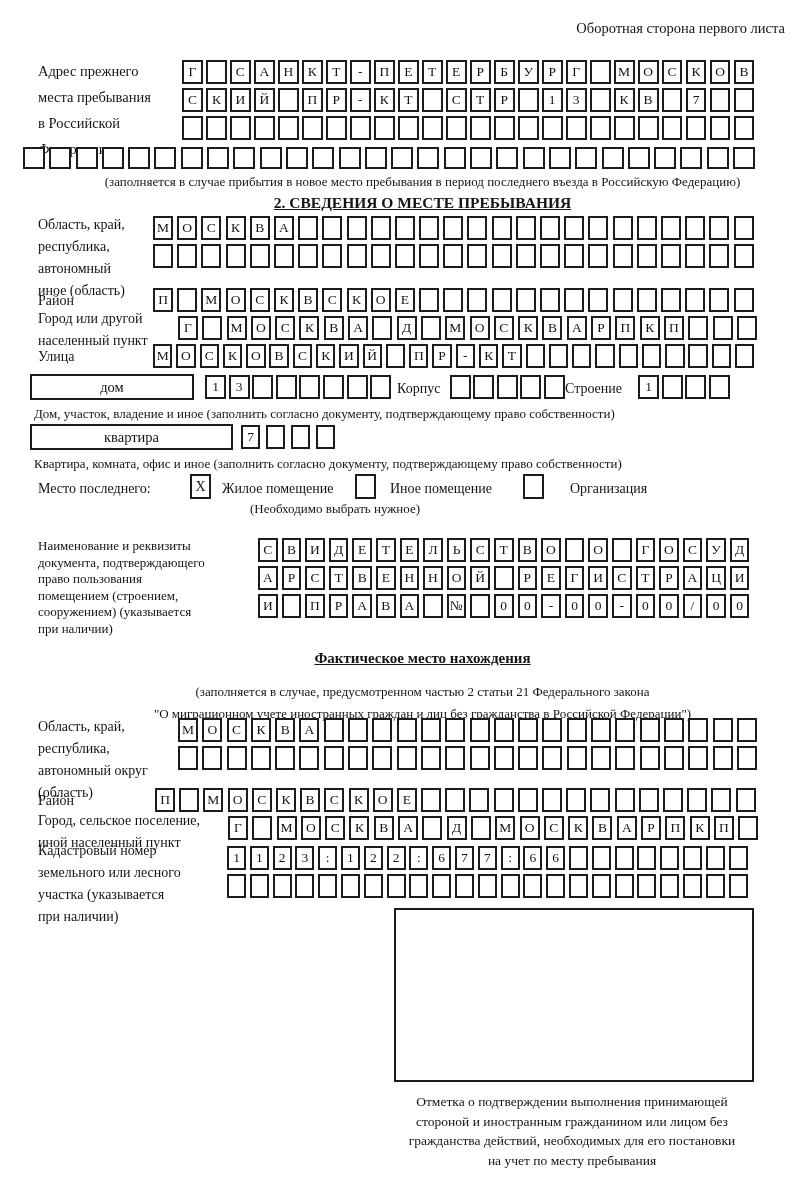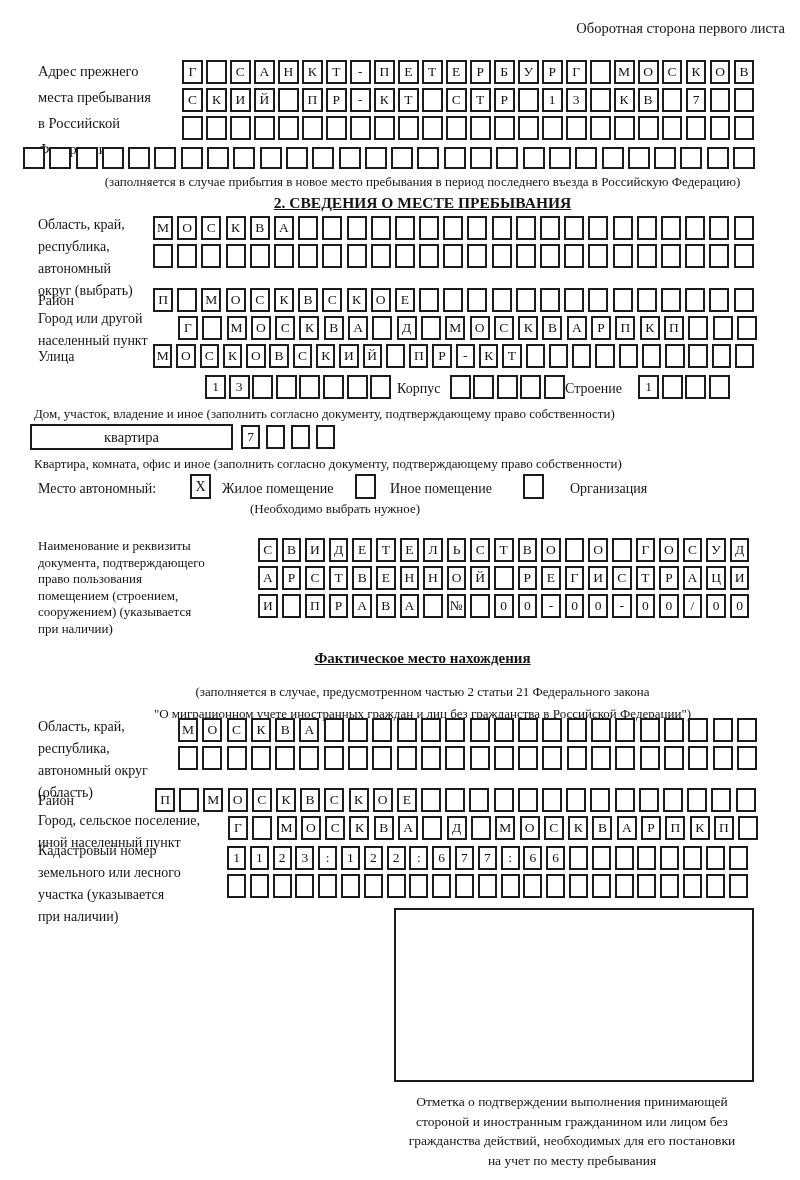--- a/index.html
+++ b/index.html
@@ -166,21 +166,21 @@
       <span class="c"></span>
     </div>
   <div class="abs note note-c" style="top:174px;">(заполняется в случае прибытия в новое место пребывания в период последнего въезда в Российскую Федерацию)</div>
 
   <div class="abs sec-title" style="top:194px;">2. СВЕДЕНИЯ О МЕСТЕ ПРЕБЫВАНИЯ</div>
 
   <div class="abs lbl" style="left:38px;top:214px;width:120px;">
       <div>Область, край,</div>
       <div>республика,</div>
       <div>автономный</div>
-      <div>округ (выбрать)</div>
+      <div>иное (область)</div>
     </div>
   <div class="abs cells r25" style="left:153px;top:216px;">
       <span class="c">М</span>
       <span class="c">О</span>
       <span class="c">С</span>
       <span class="c">К</span>
       <span class="c">В</span>
       <span class="c">А</span>
       <span class="c"></span>
       <span class="c"></span>
@@ -313,20 +313,21 @@
       <span class="c"></span>
       <span class="c"></span>
       <span class="c"></span>
       <span class="c"></span>
       <span class="c"></span>
       <span class="c"></span>
       <span class="c"></span>
       <span class="c"></span>
     </div>
 
+  <div class="abs bigbox" style="left:30px;top:374px;width:164px;">дом</div>
   <div class="abs cells rh8" style="left:205px;top:375px;">
       <span class="c">1</span>
       <span class="c">3</span>
       <span class="c"></span>
       <span class="c"></span>
       <span class="c"></span>
       <span class="c"></span>
       <span class="c"></span>
       <span class="c"></span>
     </div>
@@ -349,21 +350,21 @@
 
   <div class="abs note" style="left:34px;top:406px;">Дом, участок, владение и иное (заполнить согласно документу, подтверждающему право собственности)</div>
   <div class="abs cells rkv4" style="left:241px;top:425px;">
       <span class="c">7</span>
       <span class="c"></span>
       <span class="c"></span>
       <span class="c"></span>
     </div>
   <div class="abs note" style="left:34px;top:456px;">Квартира, комната, офис и иное (заполнить согласно документу, подтверждающему право собственности)</div>
 
-  <div class="abs lbl" style="left:38px;top:478px;">Место автономный:</div>
+  <div class="abs lbl" style="left:38px;top:478px;">Место последнего:</div>
   <span class="abs chk" style="left:190px;top:474px;">X</span>
   <div class="abs lbl" style="left:222px;top:478px;">Жилое помещение</div>
   <span class="abs chk" style="left:355px;top:474px;"></span>
   <div class="abs lbl" style="left:390px;top:478px;">Иное помещение</div>
   <span class="abs chk" style="left:523px;top:474px;"></span>
   <div class="abs lbl" style="left:570px;top:478px;">Организация</div>
   <div class="abs note" style="left:150px;top:501px;width:370px;text-align:center;">(Необходимо выбрать нужное)</div>
 
   <div class="abs lbl-doc" style="left:38px;top:538px;width:215px;">
       <div>Наименование и реквизиты</div>

